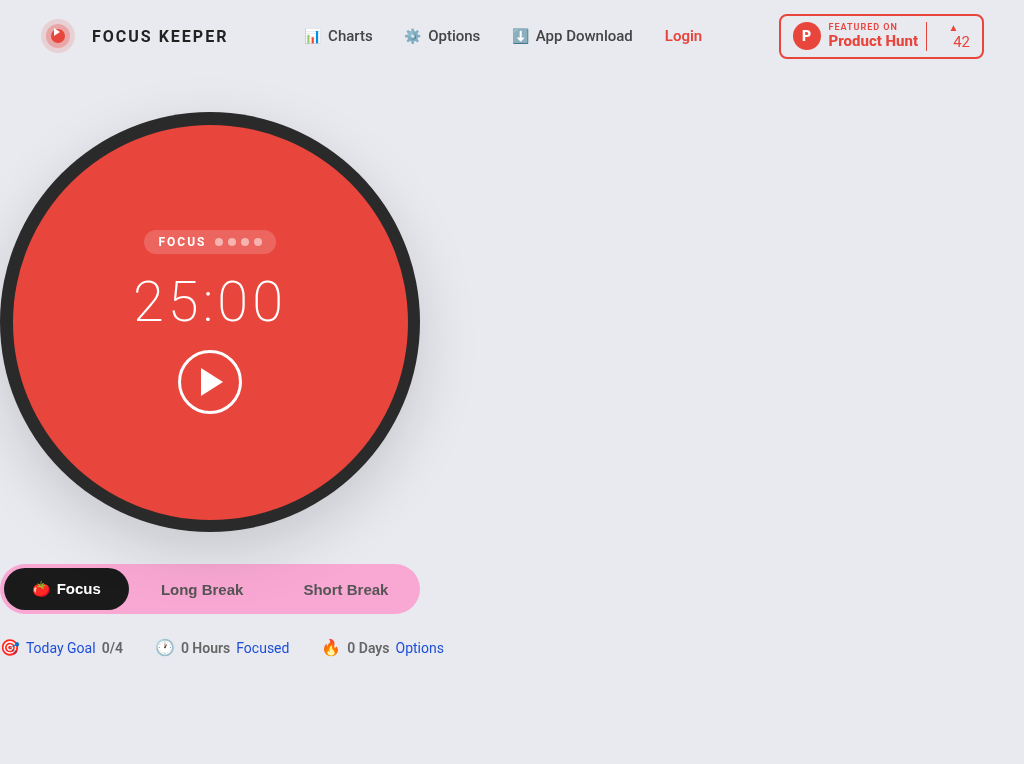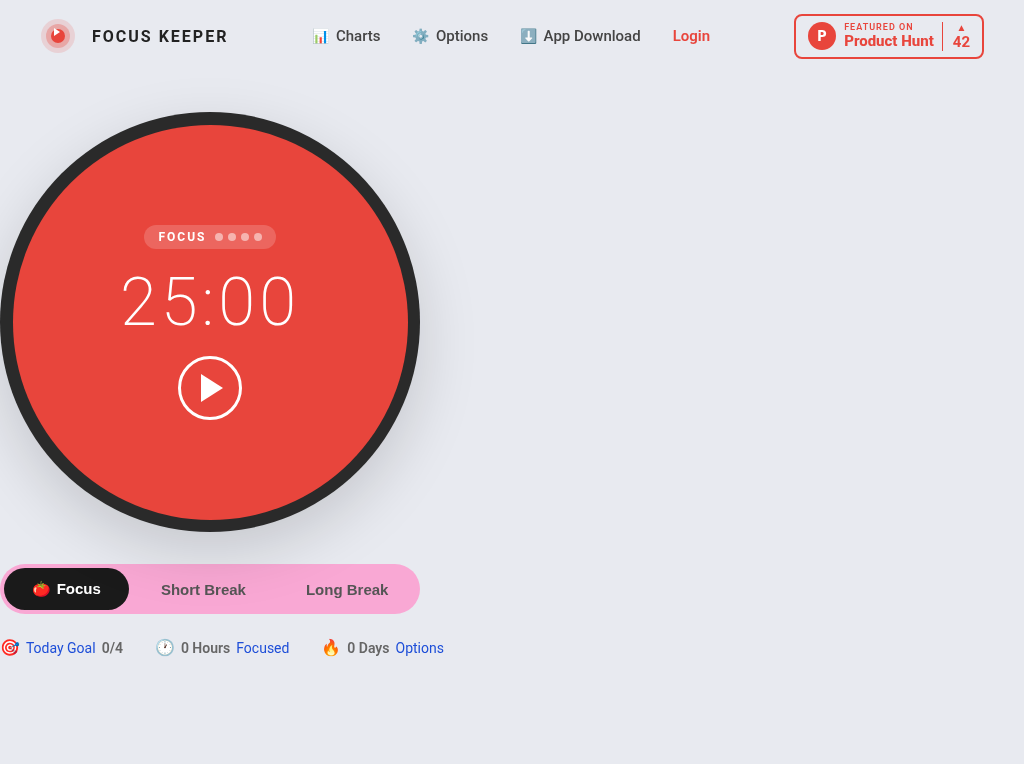--- a/index.html
+++ b/index.html
@@ -118,21 +118,22 @@
       padding-left: 10px;
       color: #e8453c;
     }
 
     .ph-arrow {
       font-size: 10px;
     }
 
     .ph-count {
       font-size: 15px;
-      font-weight: 700;
+      font-weight: 400;
+      margin-left: 16px;
     }
 
     
     main {
       display: flex;
       flex-direction: column;
       align-items: flex-start;
       padding-top: 40px;
     }
 
@@ -189,21 +190,21 @@
     }
 
     .focus-dot {
       width: 8px;
       height: 8px;
       border-radius: 50%;
       background: rgba(255,255,255,0.5);
     }
 
     .timer-display {
-      font-size: 67px;
+      font-size: 56px;
       font-weight: 200;
       color: white;
       letter-spacing: 4px;
       line-height: 1;
     }
 
     .play-button {
       width: 64px;
       height: 64px;
       border-radius: 50%;
@@ -357,24 +358,24 @@
 
       </div>
     </div>
   </div>
 
   <div class="mode-buttons">
     <button class="mode-btn active">
       <span class="focus-btn-icon">🍅</span><span>Focus</span>
     </button>
     <button class="mode-btn inactive">
-      <span>Short Break</span>
+      <span>Long Break</span>
     </button>
     <button class="mode-btn inactive">
-      <span>Long Break</span>
+      <span>Short Break</span>
     </button>
   </div>
 
   <div class="stats-row">
     <div class="stat-item">
       <span class="stat-icon">🎯</span>
       <span class="stat-label">Today Goal</span>
       <span class="stat-value">0/4</span>
     </div>
     <div class="stat-item">

